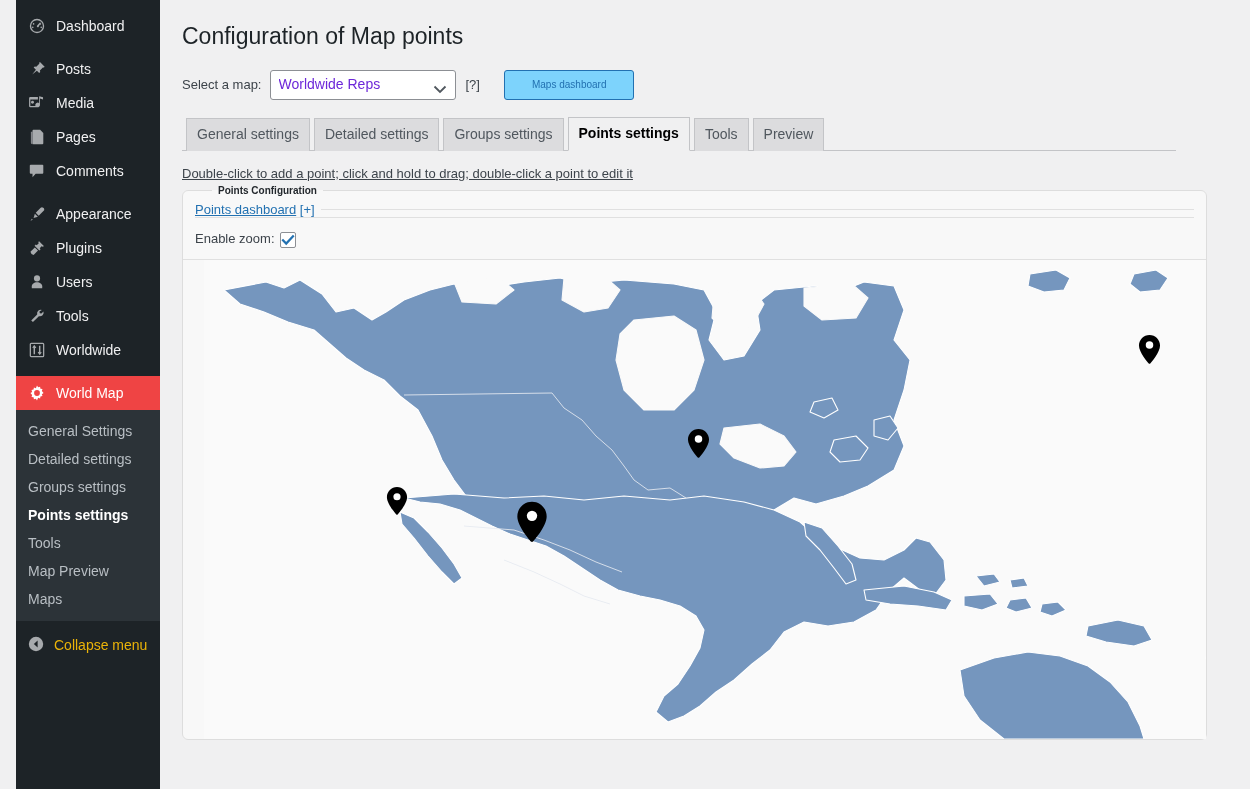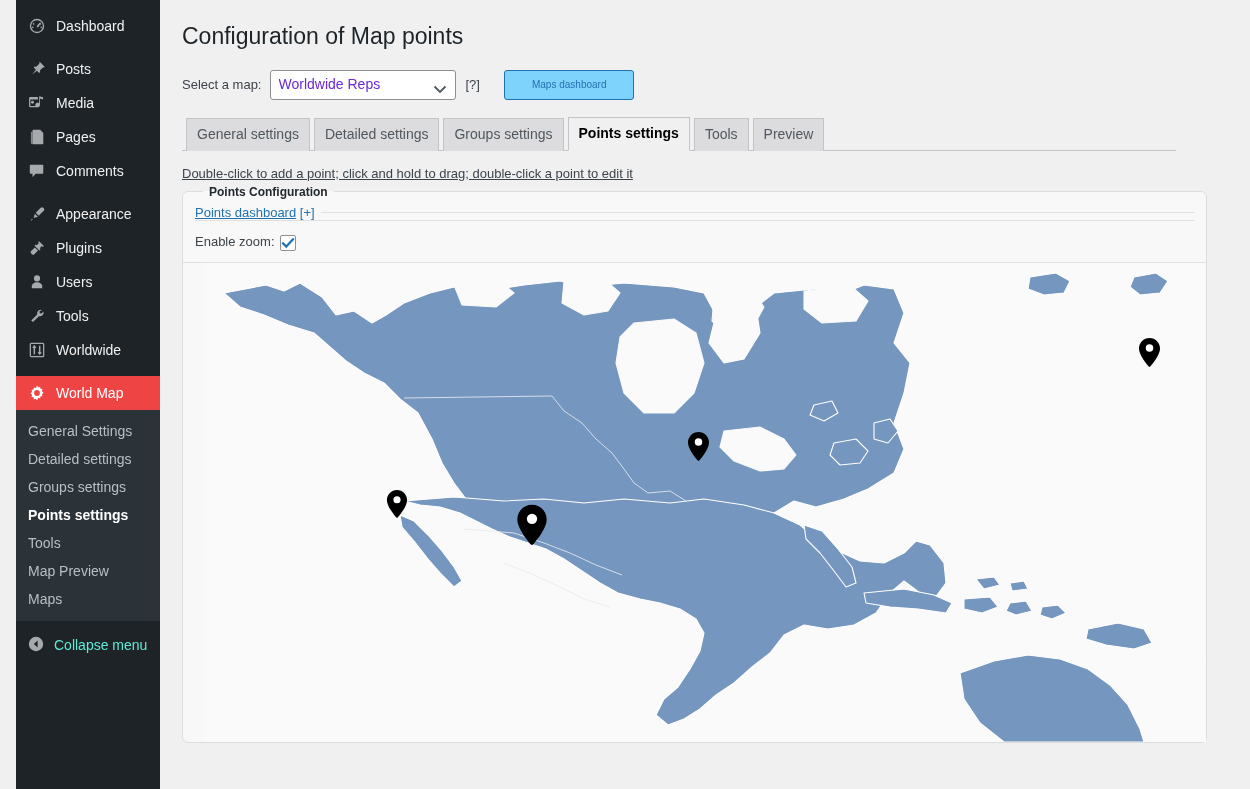--- a/index.html
+++ b/index.html
@@ -64,21 +64,21 @@
     color: #b9bfc4;
     line-height: 16px;
     cursor: pointer;
   }
   .submenu-item.current { color: #fff; font-weight: 700; }
 
   .collapse-wrap { margin-top: 7px; }
   .collapse-item {
     display: flex; align-items: center;
     height: 34px; padding-left: 11px;
-    color: #5eead4; font-size: 14px; cursor: pointer;
+    color: #eab308; font-size: 14px; cursor: pointer;
   }
   .collapse-item .mi-icon { margin-right: 9px; }
 
   
   #wpbody {
     position: absolute; left: 160px; top: 0;
     width: 1036px; height: 789px;
     background: #f0f0f1;
     color: #3c434a;
   }
@@ -178,25 +178,25 @@
   
   fieldset.points-panel {
     border: 1px solid #ddd;
     border-radius: 6px;
     background: #f8f8f8;
     margin: 0;
     padding: 6px 12px 0 12px;
     width: 1025px;
   }
   fieldset.points-panel > legend {
-    font-size: 12px;
+    font-size: 10px;
     font-weight: 700;
     color: #23282d;
     padding: 0 6px;
-    margin-left: 8px;
+    margin-left: 17px;
   }
   fieldset.sub-panel {
     border: none;
     border-top: 1px solid #e0e0e0;
     margin: 0 0 0 0;
     padding: 0;
     width: 100%;
   }
   fieldset.sub-panel > legend {
     padding: 0 6px 0 0;

